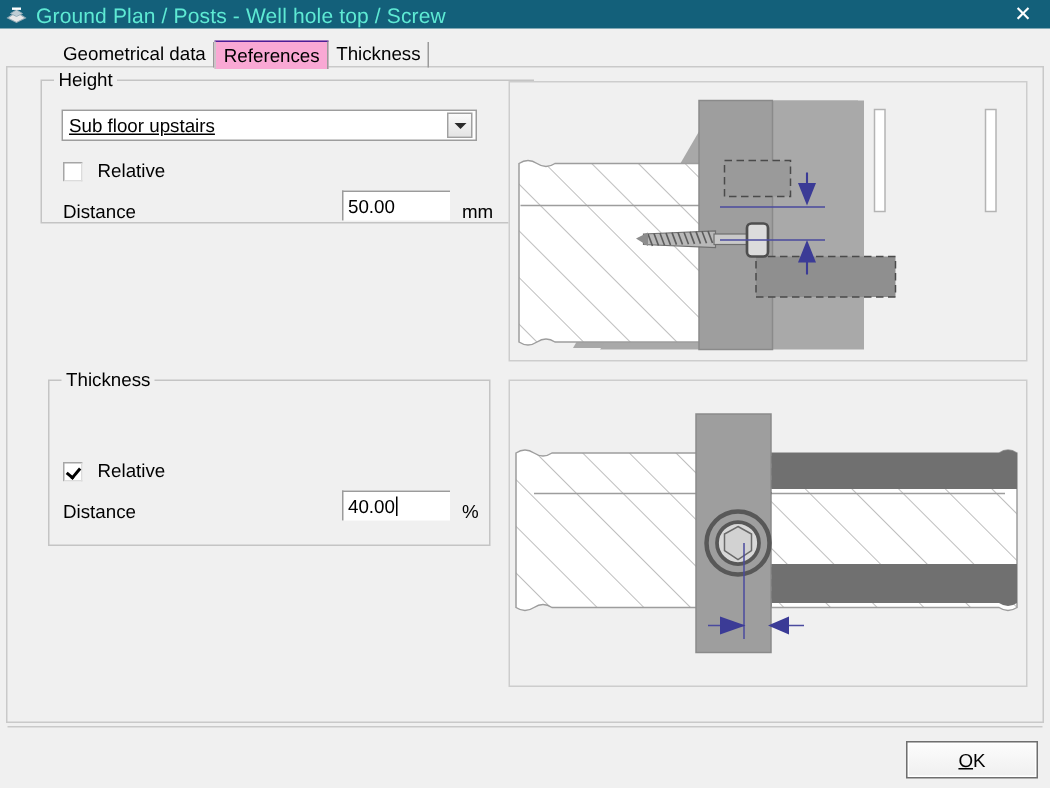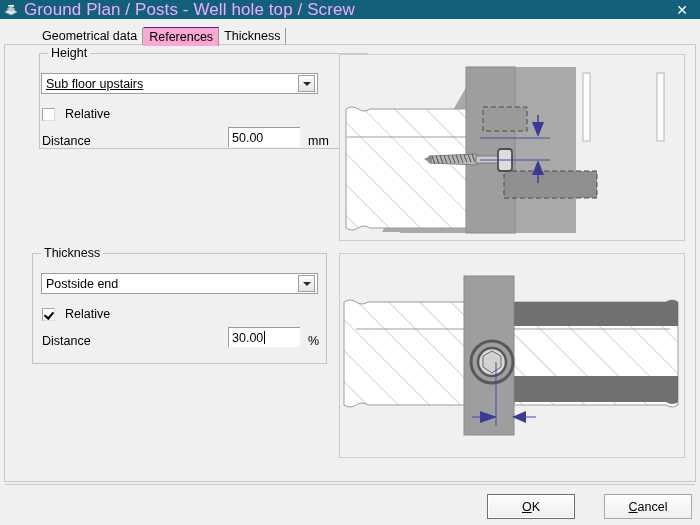--- a/index.html
+++ b/index.html
@@ -36,22 +36,22 @@
   }
   .title-icon {
     width: 16px;
     height: 16px;
     margin-left: 3px;
     margin-right: 5px;
     position: relative;
     flex: 0 0 auto;
   }
   .title-text {
-    color: #f0abfc;
-    font-size: 17px;
+    color: #5eead4;
+    font-size: 14px;
     letter-spacing: 0.1px;
     white-space: nowrap;
   }
   .title-close {
     position: absolute;
     right: 0;
     top: 0;
     width: 36px;
     height: 19px;
     display: flex;
@@ -292,21 +292,21 @@
   </div>
 
   <div class="tabstrip">
     <div class="tab first">Geometrical data</div>
     <div class="tab selected">References</div>
     <div class="tab">Thickness</div>
   </div>
 
   <div class="tabpage">
 
-    <div class="groupbox" style="left:34px; top:8px; width:329px; height:96px;">
+    <div class="groupbox" style="left:22px; top:8px; width:329px; height:96px;">
       <span class="group-legend">Height</span>
     </div>
 
     <div class="combo" style="left:36px; top:28px; width:277px;text-decoration:underline;">
       <span class="combo-text">Sub floor upstairs</span>
       <span class="combo-btn">
         <span class="combo-arrow"></span>
       </span>
     </div>
 
@@ -318,35 +318,29 @@
     <div class="fieldlabel" style="left:37px; top:89px;">Distance</div>
     <div class="textfield" style="left:223px; top:82px; width:72px;">
       <span>50.00</span>
     </div>
     <div class="unitlabel" style="left:303px; top:89px;">mm</div>
 
     <div class="groupbox" style="left:27px; top:208px; width:295px; height:111px;">
       <span class="group-legend">Thickness</span>
     </div>
 
-    <div class="combo" style="left:36px; top:228px; width:277px;">
-      <span class="combo-text">Postside end</span>
-      <span class="combo-btn">
-        <span class="combo-arrow"></span>
-      </span>
-    </div>
 
     <div class="checkrow" style="left:37px; top:262px;">
       <span class="checkbox checked"></span>
       <span class="check-label">Relative</span>
     </div>
 
     <div class="fieldlabel" style="left:37px; top:289px;">Distance</div>
     <div class="textfield" style="left:223px; top:282px; width:72px;">
-      <span>30.00</span>
+      <span>40.00</span>
         <span class="caret"></span>
     </div>
     <div class="unitlabel" style="left:303px; top:289px;">%</div>
 
     <div class="preview" style="left:334px; top:9px; width:346px; height:187px;">
       <svg width="344" height="185" viewBox="0 0 344 185">
         <defs>
           <pattern id="hatchA" width="22" height="22" patternUnits="userSpaceOnUse" patternTransform="rotate(-45)">
             <rect width="22" height="22" fill="#ffffff"></rect>
             <line x1="0" y1="0" x2="0" y2="22" stroke="#a8a8a8" stroke-width="1"></line>
@@ -428,18 +422,15 @@
       </svg>
     </div>
 
   </div>
 
   <div class="sep"></div>
   <div class="footer">
     <div class="btn focused">
       <span><u>O</u><span>K</span></span>
     </div>
-    <div class="btn">
-      <span><u>C</u><span>ancel</span></span>
-    </div>
   </div>
 
 </div>
 
 </body></html>

